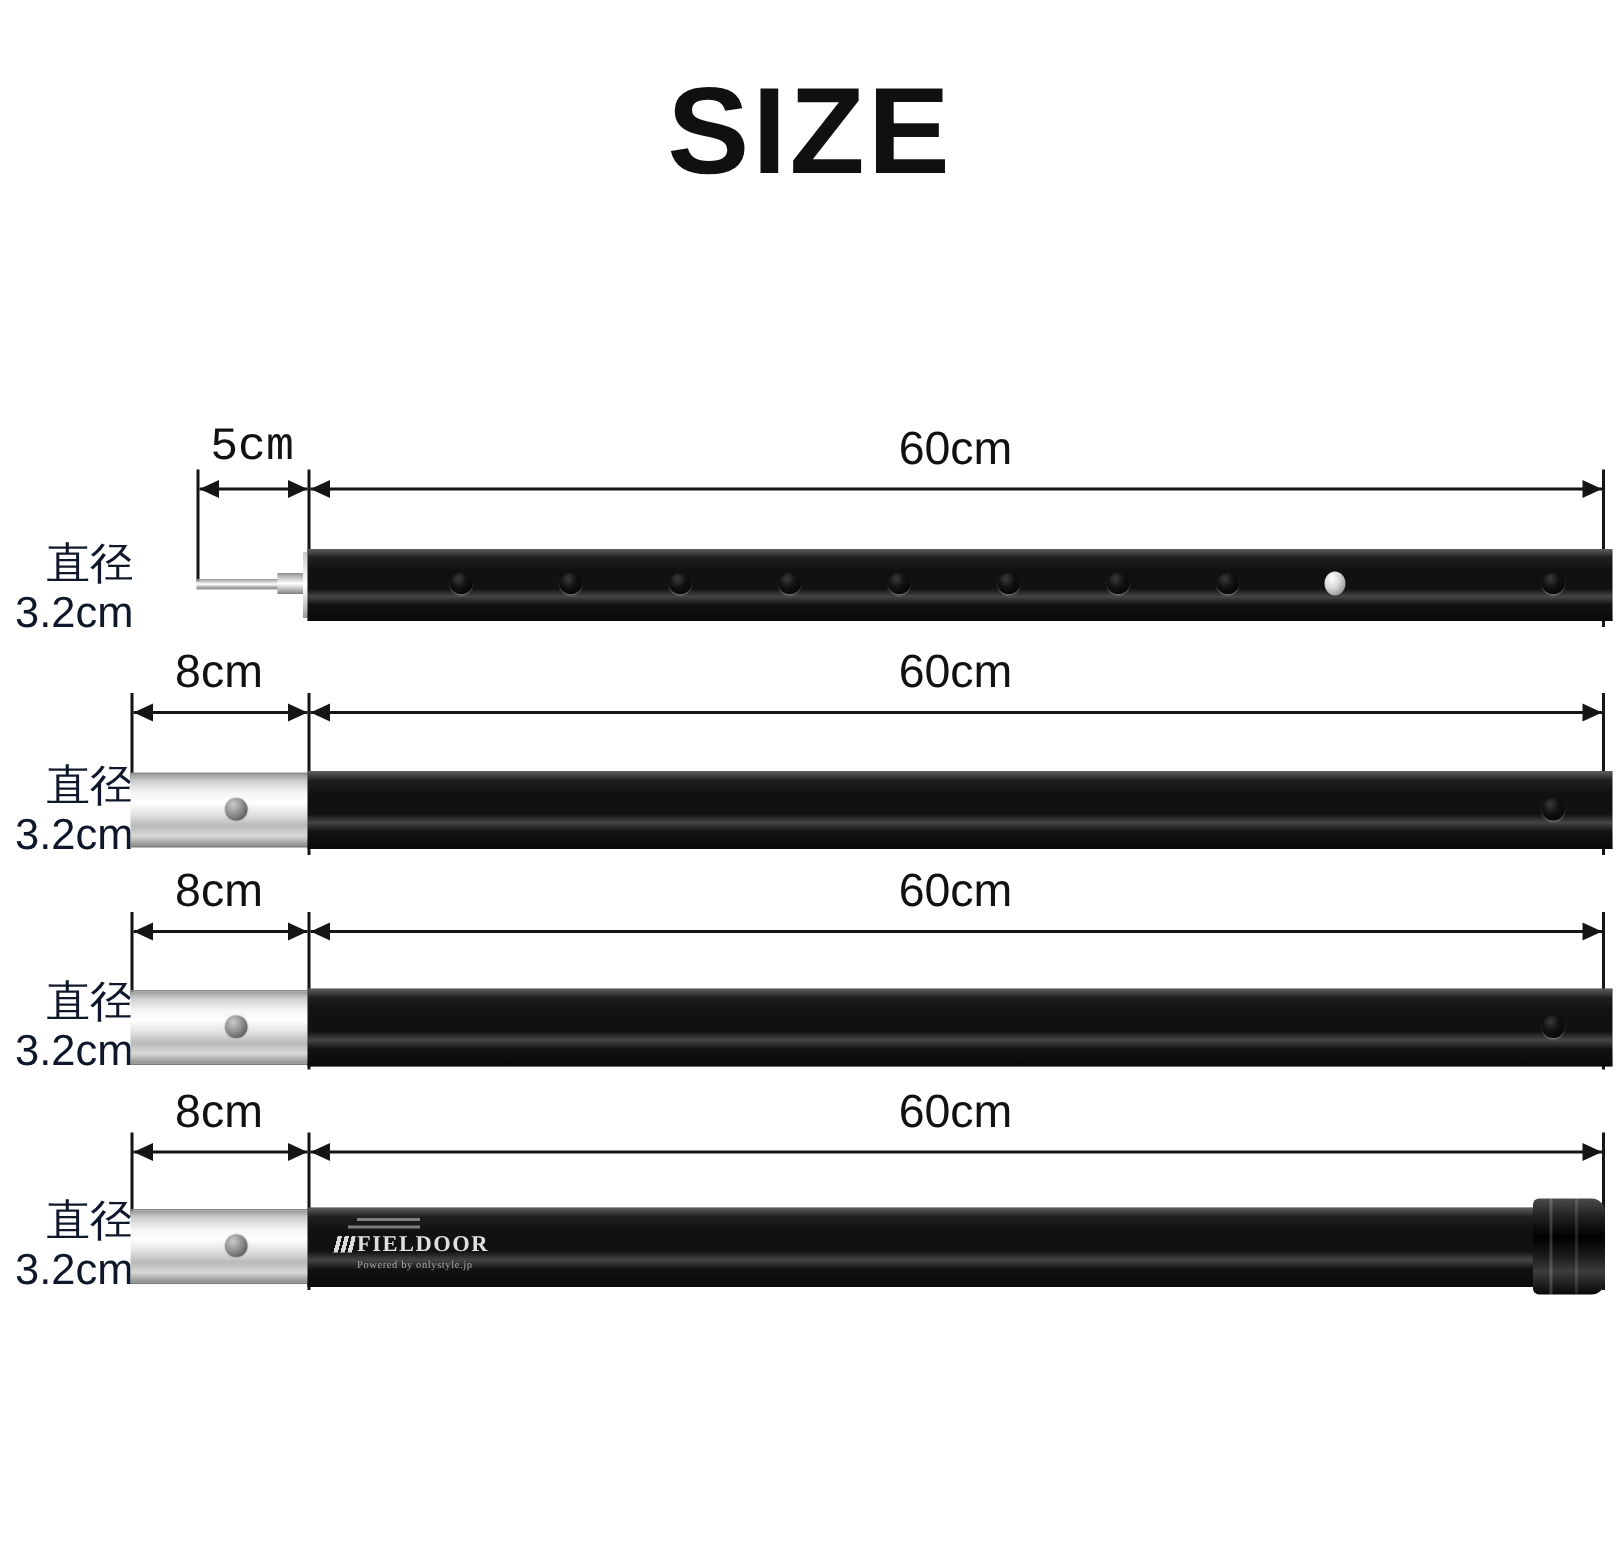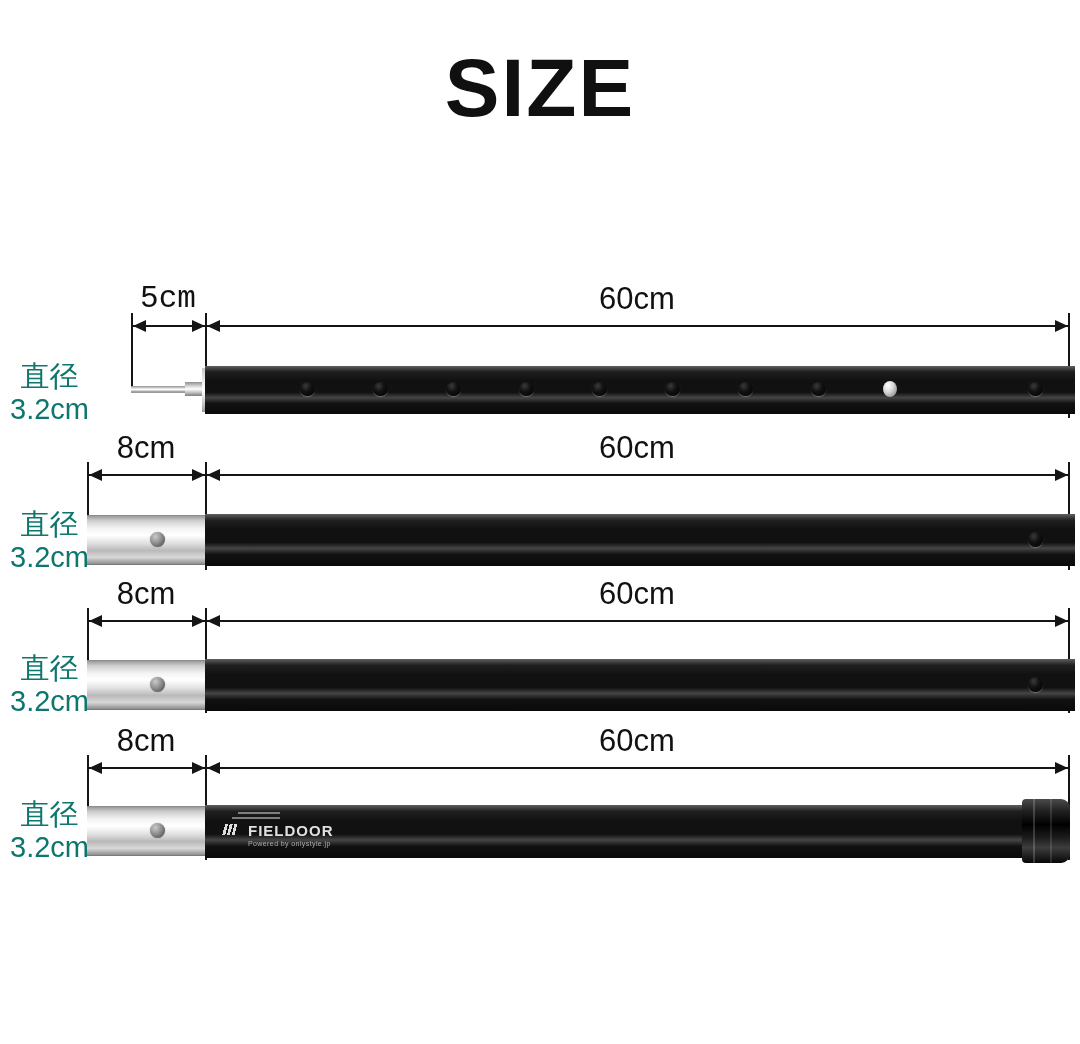--- a/index.html
+++ b/index.html
@@ -30,22 +30,22 @@
     color:#111;
     white-space:nowrap;
     text-align:center;
     line-height:1;
   }
   
   .diam{
     position:absolute;
     font-size:29px;
     line-height:1.14;
-    color:#0f766e;
-    text-align:center;
+    color:#0f172a;
+    text-align:right;
     white-space:nowrap;
   }
 
   
   .vline{position:absolute;width:2px;background:#151515;}
 
   
   .hline{position:absolute;height:2px;background:#151515;}
 
   
@@ -314,21 +314,21 @@
     <div class="arrowR" style="left:1055px;top:762px;"></div>
     <div class="dimlabel" style="left:557px;top:725px;width:160px;">60cm</div>
 
     <div class="ferrule" style="left:87px;top:806px;width:122px;height:50px;"></div>
     <div class="rivet" style="left:150px;top:823px;width:15px;height:15px;"></div>
     <div class="tube" style="left:205px;top:805px;width:835px;height:53px;"></div>
 
     <div class="brandbar" style="left:238px;top:812px;width:42px;"></div>
     <div class="brandbar" style="left:232px;top:817px;width:48px;"></div>
     <div class="brandmark" style="left:222px;top:824px;"></div>
-    <div class="brand" style="left:248px;top:823px;">
+    <div class="brand" style="left:238px;top:823px;font-family:Liberation Serif, serif;">
       <span class="bname">FIELDOOR</span>
       <span class="btag">Powered by onlystyle.jp</span>
     </div>
 
     <div class="endcap" style="left:1022px;top:799px;width:48px;height:64px;"></div>
   </div>
 
 </div>
 
 </body></html>

